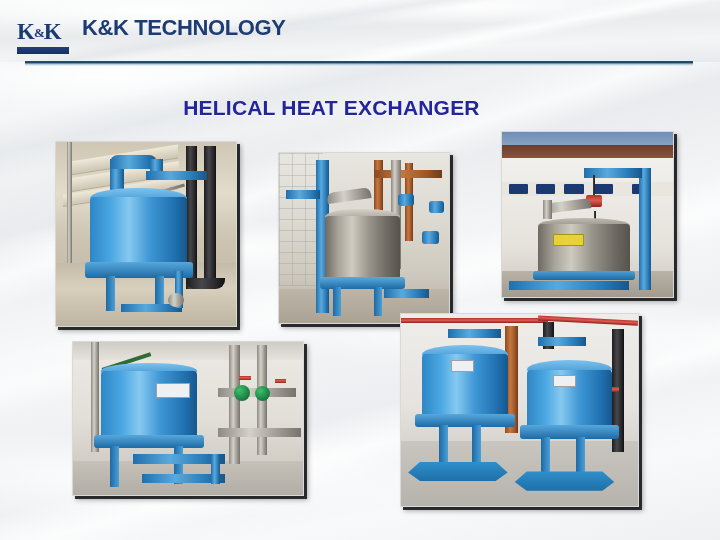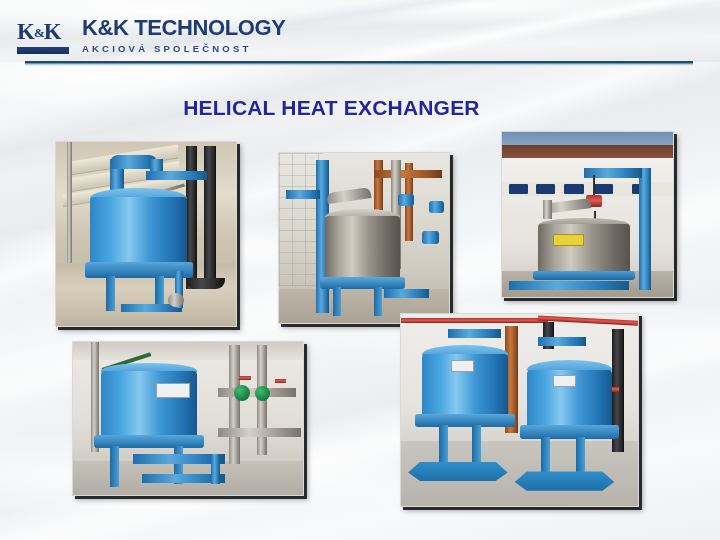--- a/index.html
+++ b/index.html
@@ -148,21 +148,20 @@
   <div class="header">
     <div class="hdr-wave"></div>
 
     <div class="logo-mark">
       <div class="kk">K<span class="amp">&amp;</span>K</div>
       <div class="bar"></div>
     </div>
 
     <div class="brand">
       <div class="brand-name">K&amp;K TECHNOLOGY</div>
-      <div class="brand-sub">AKCIOVÁ SPOLEČNOST</div>
     </div>
   </div>
   <div class="hdr-rule"></div>
   <div class="hdr-rule-soft"></div>
 
   <div class="title">HELICAL HEAT EXCHANGER</div>
 
   <div class="photo" id="photo1" style="left:55px;top:141px;width:180px;height:184px;">
     <div class="ph-inner">
       <div class="wallbg"></div>

